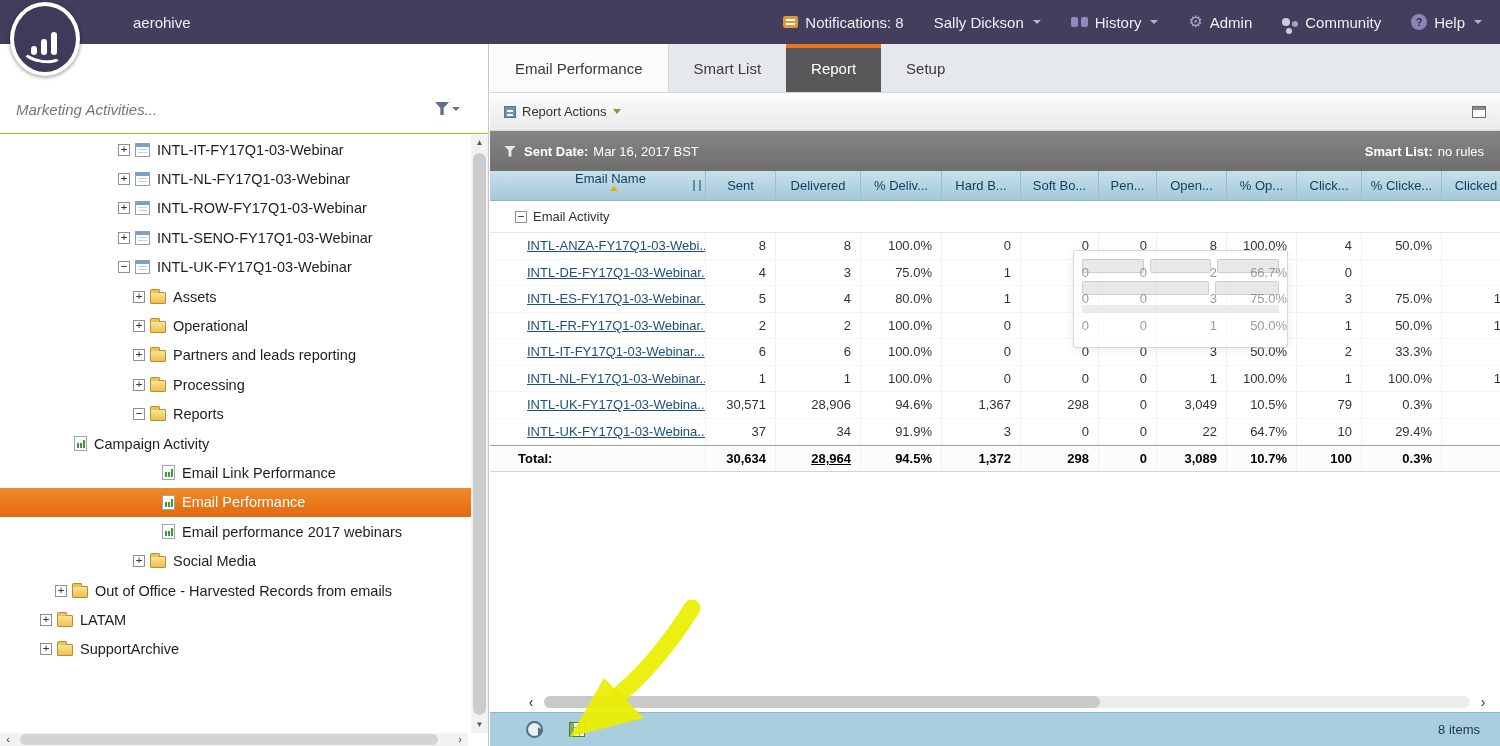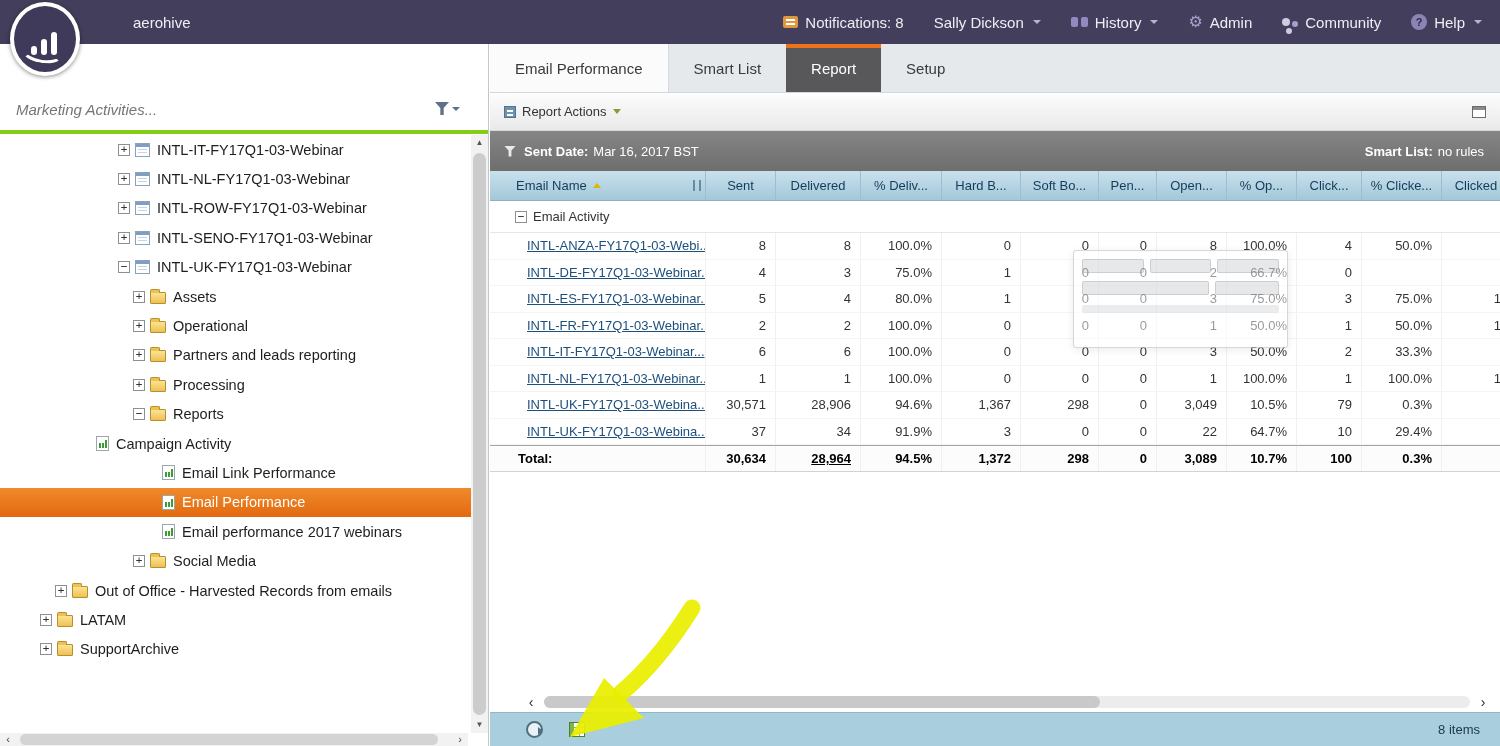--- a/index.html
+++ b/index.html
@@ -31,21 +31,21 @@
   .logo .bars{position:absolute;bottom:17px;left:17px;display:flex;align-items:flex-end;gap:4px;}
   .logo .bars i{width:6px;background:#fff;border-radius:3px;display:block;}
   .logo .bars i:nth-child(1){height:9px;}
   .logo .bars i:nth-child(2){height:16px;}
   .logo .bars i:nth-child(3){height:23px;}
   .logo::after{content:"";position:absolute;left:8px;bottom:9px;width:36px;height:16px;
     border:3px solid transparent;border-bottom-color:#fff;border-radius:50%;transform:rotate(8deg);}
 
   
   .sidebar{position:absolute;top:44px;left:0;width:489px;bottom:0;background:#fff;border-right:1px solid #c6c6c6;z-index:3;}
-  .search-row{position:relative;height:90px;border-bottom:4px solid #84cc16;}
+  .search-row{position:relative;height:90px;border-bottom:1px solid #84cc16;}
   .search-input{position:absolute;left:14px;top:56px;width:400px;border:none;outline:none;background:transparent;
     font-style:italic;color:#8a8a8a;font-size:15px;font-family:inherit;}
   .funnel-wrap{position:absolute;right:28px;top:58px;display:flex;align-items:center;gap:3px;cursor:pointer;}
   .funnel{width:14px;height:13px;background:#5f7187;
     clip-path:polygon(0 0,100% 0,62% 46%,62% 100%,38% 100%,38% 46%);}
   .funnel-dd{width:0;height:0;border-left:4px solid transparent;border-right:4px solid transparent;border-top:4px solid #5f7187;}
 
   .tree{position:absolute;top:91px;left:0;right:17px;bottom:13px;overflow:hidden;font-size:14.5px;color:#1e1e1e;}
   .tree-row{height:29.4px;display:flex;align-items:center;white-space:nowrap;cursor:pointer;}
   .tree-row.sel{background:linear-gradient(#f08a2b,#e2690f);color:#fff;}
@@ -94,21 +94,21 @@
     clip-path:polygon(0 0,100% 0,62% 46%,62% 100%,38% 100%,38% 46%);}
   .fb-left b{margin-right:5px;}
   .fb-right{margin-left:auto;padding-right:2px;}
   .fb-right b{margin-right:5px;}
 
   .table-wrap{position:relative;width:100%;overflow:hidden;}
   .thead{display:flex;height:30px;background:linear-gradient(#c9e0ec,#a3c8da);border-bottom:1px solid #8fb3c5;
     font-size:13px;color:#133c59;}
   .th{display:flex;align-items:center;justify-content:center;border-right:1px solid #9bbfd0;height:100%;
     position:relative;flex:none;cursor:pointer;white-space:nowrap;overflow:hidden;}
-  .th.first{justify-content:flex-start;padding-left:26px;}
+  .th.first{justify-content:flex-start;padding-left:26px;flex-direction:column;}
   .sort-asc{width:0;height:0;border-left:4px solid transparent;border-right:4px solid transparent;
     border-bottom:5px solid #e0b400;margin-left:6px;display:inline-block;}
   .th-filter{position:absolute;right:4px;top:9px;width:8px;height:11px;border-left:2px solid #54809a;border-right:2px solid #54809a;opacity:.85;}
   .group-row{height:32px;display:flex;align-items:center;border-bottom:1px solid #e6e6e6;font-size:13px;color:#333;padding-left:25px;background:#fff;}
   .minus-box{width:12px;height:12px;border:1px solid #8f8f8f;background:#fff;color:#333;font-size:11px;line-height:10px;
     text-align:center;margin-right:6px;font-family:"DejaVu Sans Mono",monospace;cursor:pointer;}
   .trow{display:flex;height:26.5px;font-size:13px;color:#333;align-items:stretch;border-bottom:1px solid #f4f4f4;background:#fff;}
   .td{display:flex;align-items:center;justify-content:flex-end;padding-right:9px;border-right:1px solid #f0f0f0;flex:none;white-space:nowrap;overflow:hidden;}
   .td.first{justify-content:flex-start;padding-left:37px;}
   a.elink{color:#1d4f7c;text-decoration:underline;cursor:pointer;}
@@ -236,21 +236,21 @@
       <div class="tree-row" style="padding-left: 133px;">
         <span class="expander">+</span>
         <span class="ic ic-folder"></span>
         <span class="tree-label">Processing</span>
       </div>
       <div class="tree-row" style="padding-left: 133px;">
         <span class="expander">−</span>
         <span class="ic ic-folder"></span>
         <span class="tree-label">Reports</span>
       </div>
-      <div class="tree-row" style="padding-left: 96px;">
+      <div class="tree-row" style="padding-left: 74px;">
         <span class="ic ic-report"></span>
         <span class="tree-label">Campaign Activity</span>
       </div>
       <div class="tree-row" style="padding-left: 162px;">
         <span class="ic ic-report"></span>
         <span class="tree-label">Email Link Performance</span>
       </div>
       <div class="tree-row sel" style="padding-left: 162px;">
         <span class="ic ic-report"></span>
         <span class="tree-label">Email Performance</span>

